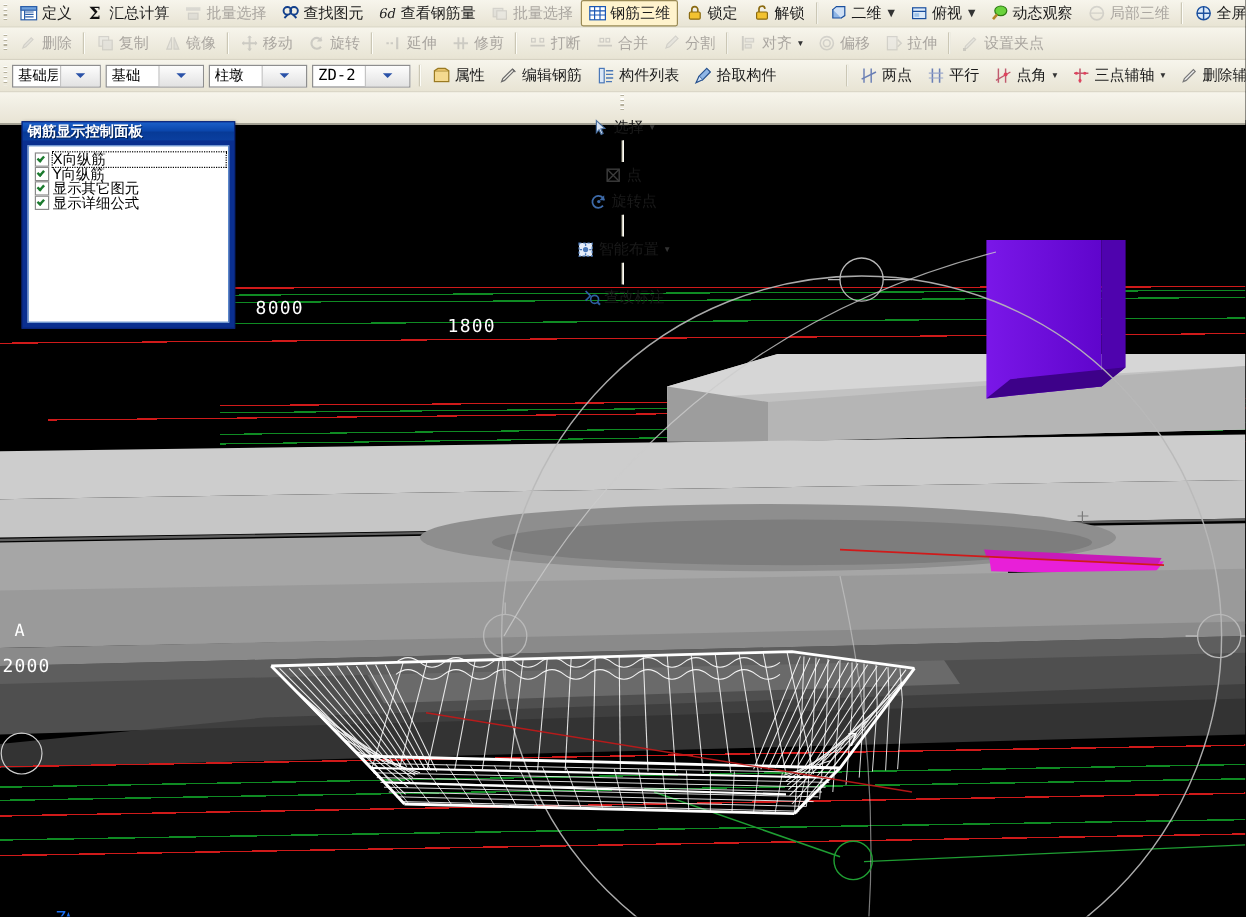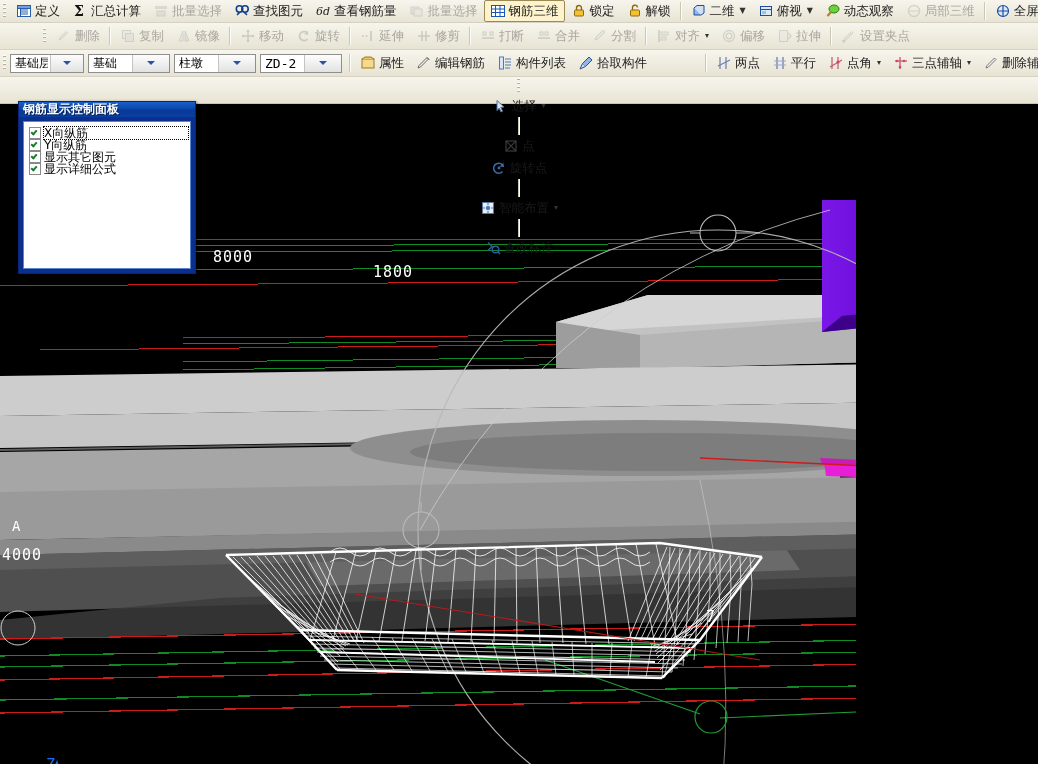--- a/index.html
+++ b/index.html
@@ -9,21 +9,21 @@
     font-size:12px;color:#000;
     -webkit-font-smoothing:none;
   }
   
   .toolbars{position:absolute;left:0;top:0;width:1038px;height:100px;
     background:#f1eee1;z-index:40;}
   .tbrow{position:relative;height:24px;display:flex;align-items:center;
     background:linear-gradient(to bottom,#f7f5ec 0%,#efece0 50%,#e8e4d4 100%);
     border-bottom:1px solid #d6d2c2;}
   .tbrow.r1{height:22px;}
-  .tbrow.r2{height:26px;padding-left:40px;}
+  .tbrow.r2{height:26px;}
   .tbrow.r3{height:26px;}
   .tbrow.r4{height:26px;border-bottom:1px solid #c9c5b5;flex-direction:column;}
   .grip{width:7px;height:18px;margin:0 2px 0 1px;flex:0 0 auto;
     background-image:repeating-linear-gradient(to bottom,#fff 0 1px,#b5b09c 1px 2px,transparent 2px 4px);
     background-position:2px 1px;background-repeat:no-repeat;background-size:3px 16px;}
   .tbtn{display:flex;align-items:center;gap:3px;height:20px;padding:0 5px;
     white-space:nowrap;font-size:12.5px;color:#1a1a1a;cursor:default;
     border:1px solid transparent;border-radius:2px;flex:0 0 auto;}
   .tbtn.dis{color:#aaa6a0;}
   .tbtn.sel{border:1px solid #9a8a55;background:#fff3cd;}
@@ -40,21 +40,21 @@
     padding-left:4px;margin-right:4px;box-sizing:border-box;flex:0 0 auto;}
   .combo span{flex:1;white-space:nowrap;overflow:hidden;}
   .combo .arw{width:16px;height:17px;margin:0 0 0 2px;
     background:linear-gradient(to bottom,#fdfdfd,#e2e2e2);
     border-left:1px solid #c4c4c4;display:flex;align-items:center;justify-content:center;}
   .combo .arw i{display:block;width:0;height:0;border-left:4px solid transparent;
     border-right:4px solid transparent;border-top:4px solid #2a52a8;}
   .mono{font-family:"DejaVu Sans Mono","Liberation Mono",monospace;font-size:13px;}
 
   
-  .viewport{position:absolute;left:0;top:100px;width:856px;height:664px;
+  .viewport{position:absolute;left:0;top:100px;width:1038px;height:664px;
     background:#000;overflow:hidden;}
   .viewport svg{position:absolute;left:0;top:0;}
   .vplabel{position:absolute;color:#fff;font-family:"DejaVu Sans Mono","Liberation Mono",monospace;
     font-size:15px;letter-spacing:1px;pointer-events:none;}
 
   
   .panel{position:absolute;left:18px;top:101px;width:176px;height:171px;z-index:60;
     background:#0a2f8f;border:1px solid #08257a;box-shadow:1px 1px 3px rgba(0,0,0,.5);}
   .panel-tb{height:15px;
     background:linear-gradient(to bottom,#1b5fc8 0%,#0b47ad 45%,#073a97 55%,#0a3f9f 100%);
@@ -807,21 +807,21 @@
         <path d="M34 704 L46 703 L42 712 Z" fill="#18c21c"></path>
         <circle cx="57" cy="715" r="3.2" fill="#18c21c"></circle>
         <text x="46" y="670" font-family="DejaVu Sans Mono,monospace" font-size="15" fill="#1a6ef0">Z</text>
       </g>
     </g>
   </svg>
 
   <div class="vplabel" style="left:118px;top:158px;">1800</div>
   <div class="vplabel" style="left:213px;top:148px;">8000</div>
   <div class="vplabel" style="left:373px;top:163px;">1800</div>
-  <div class="vplabel" style="left:2px;top:446px;">4000</div>
+  <div class="vplabel" style="left:2px;top:446px;">2000</div>
   <div class="vplabel" style="left:12px;top:418px;font-size:14px;">A</div>
   <div class="vplabel" style="left:706px;top:508px;font-size:15px;">7</div>
 </div>
 
 <div class="panel">
   <div class="panel-tb">
     <span class="panel-title">钢筋显示控制面板</span>
   </div>
   <div class="panel-body">
     <div class="cbrow focus">

